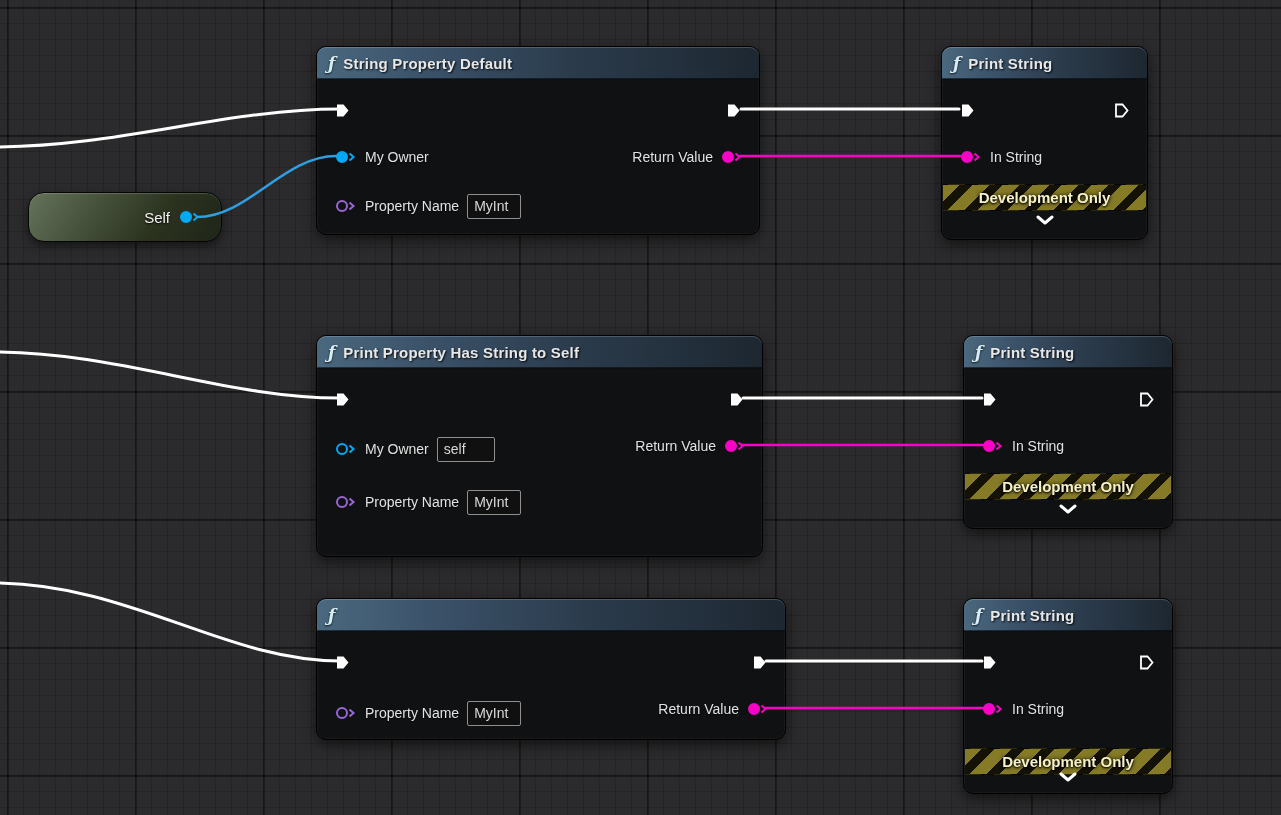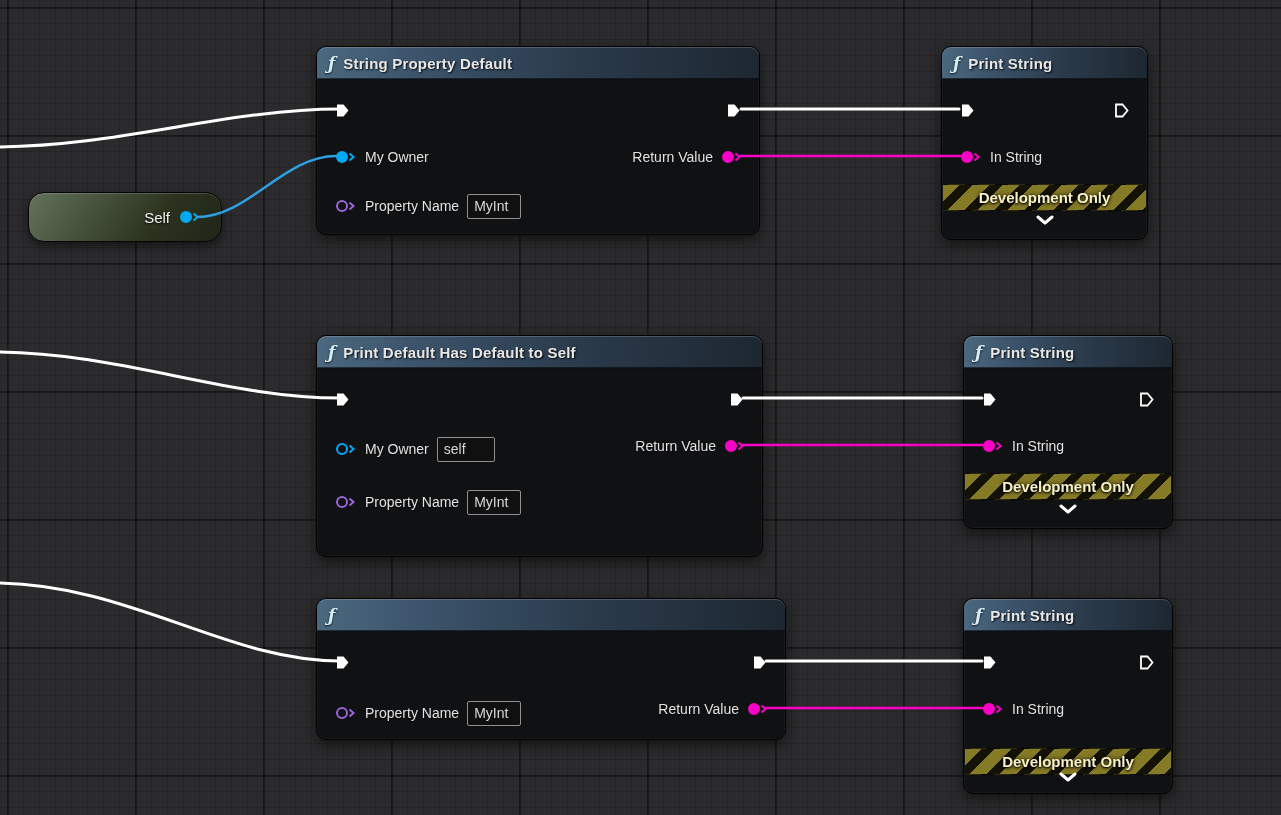--- a/index.html
+++ b/index.html
@@ -212,21 +212,21 @@
     <div class="chevron" style="top:168px">
       <svg width="18" height="10" viewBox="0 0 18 10">
           <polyline points="2,2 9,8 16,2" stroke="#ffffff" stroke-width="3" fill="none" stroke-linecap="round" stroke-linejoin="round"></polyline>
         </svg>
     </div>
   </div>
 
   <div class="node" style="left:316px;top:335px;width:447px;height:222px;">
     <div class="node-header">
       <span class="fn-icon">ƒ</span>
-      <span class="node-title">Print Default Has Default to Self</span>
+      <span class="node-title">Print Property Has String to Self</span>
     </div>
     <div class="row exec-in" style="top:49px">
       <span class="pin exec">
         <svg width="15" height="15" viewBox="0 0 15 15">
             <path d="M2 1.5 L8.5 1.5 L13.5 7.5 L8.5 13.5 L2 13.5 Z"></path>
           </svg>
       </span>
     </div>
     <div class="row exec-out" style="top:49px">
       <span class="pin exec">

